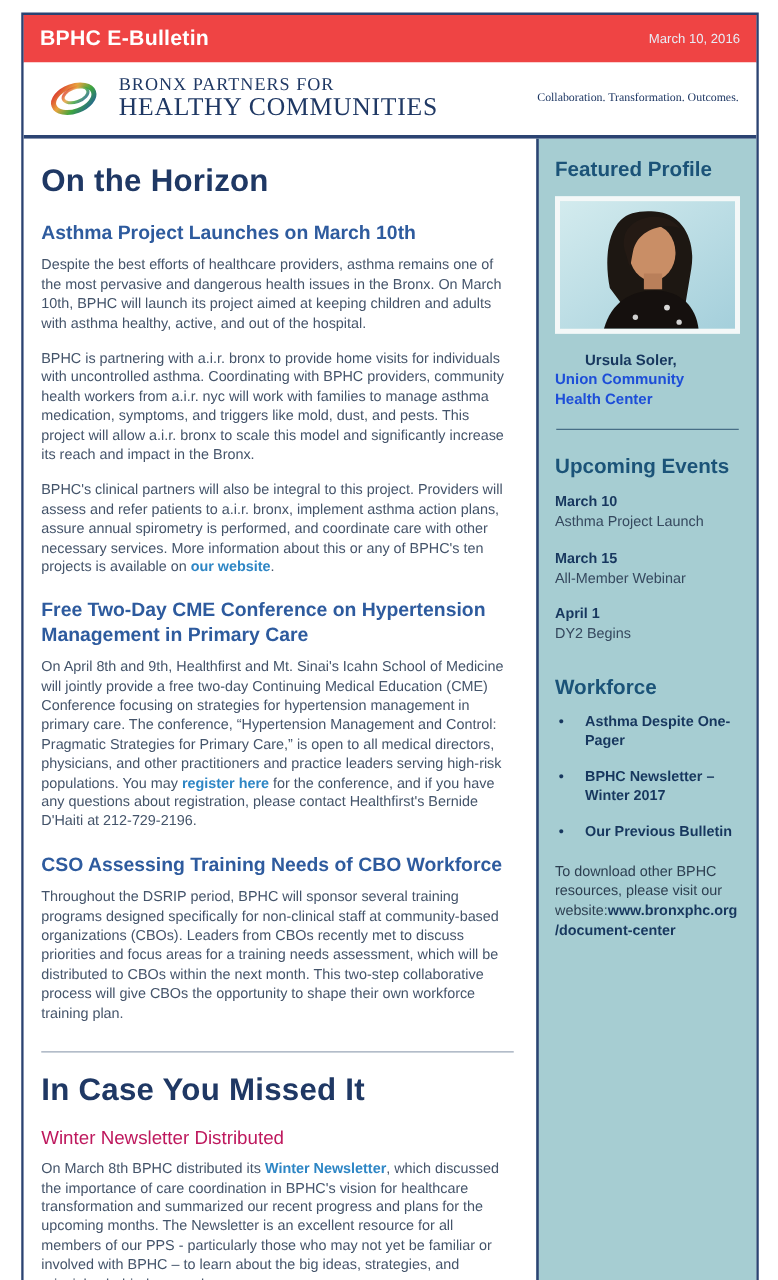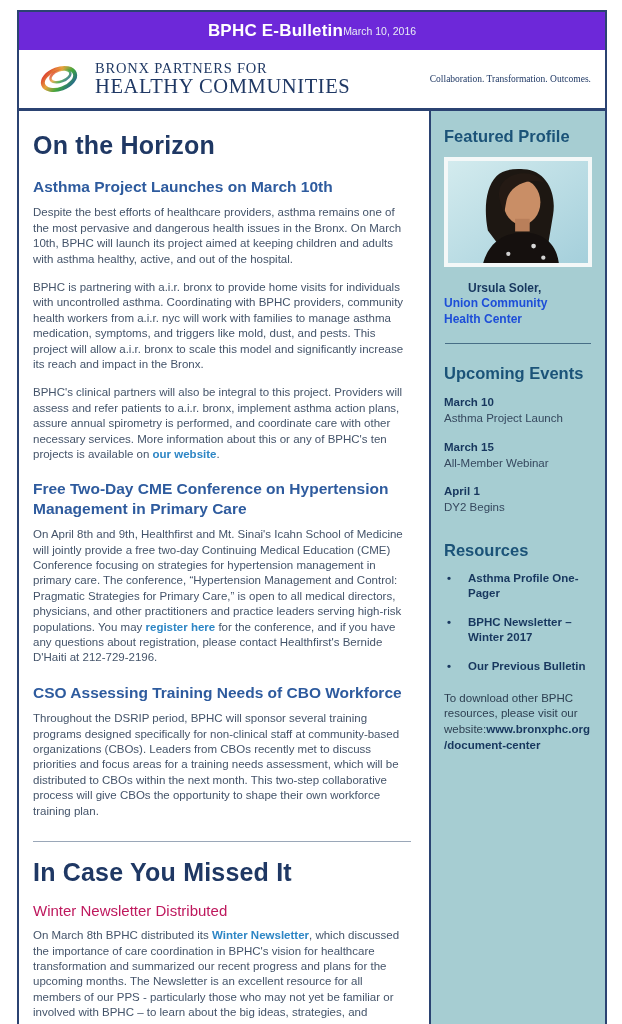--- a/index.html
+++ b/index.html
@@ -1,20 +1,20 @@
 <!DOCTYPE html>
 <html><head>
 <meta charset="utf-8">
 <style>
   html,body{margin:0;padding:0;background:#fff;}
   body{width:622px;height:1024px;position:relative;font-family:"Liberation Sans",sans-serif;-webkit-font-smoothing:antialiased;}
   .container{position:absolute;left:17px;top:10px;width:586px;border:2px solid #2b4372;background:#fff;}
 
   
-  .topbar{background:#6d28d9;height:38px;display:flex;align-items:center;justify-content:center;padding:0 13px;}
+  .topbar{background:#ef4444;height:38px;display:flex;align-items:center;justify-content:space-between;padding:0 13px;}
   .topbar-title{color:#fff;font-weight:bold;font-size:17px;letter-spacing:.2px;}
   .topbar-date{color:#e8ecf5;font-size:10.5px;}
 
   
   .band{background:#fff;height:58px;border-bottom:3px solid #2b4372;display:flex;align-items:center;padding:0 12px 0 16px;}
   .brand-logo{margin-right:12px;display:flex;align-items:center;}
   .brand-text{font-family:Liberation Serif, serif;color:#1f3864;line-height:1.04;}
   .brand-l1{font-size:14.5px;letter-spacing:.8px;}
   .brand-l2{font-size:20.5px;letter-spacing:.6px;}
   .brand-tagline{margin-left:auto;font-family:"Liberation Serif",serif;color:#1f3864;font-size:9.5px;padding-right:2px;}
@@ -142,22 +142,22 @@
       <div class="event">
         <div class="event-date">March 15</div>
         <div class="event-desc">All-Member Webinar</div>
       </div>
       <div class="event">
         <div class="event-date">April 1</div>
         <div class="event-desc">DY2 Begins</div>
       </div>
 
       <div class="sb-gap"></div>
-      <div class="sb-h">Resources</div>
-      <div class="res-item">Asthma Profile One-Pager</div>
+      <div class="sb-h">Workforce</div>
+      <div class="res-item">Asthma Despite One-Pager</div>
       <div class="res-item">BPHC Newsletter – Winter 2017</div>
       <div class="res-item">Our Previous Bulletin</div>
 
       <div class="res-note"><span>To download other BPHC resources, please visit our website:</span><span class="seg-bold">www.bronxphc.org /document-center</span></div>
     </div>
   </div>
 
 </div>
 
 </body></html>

